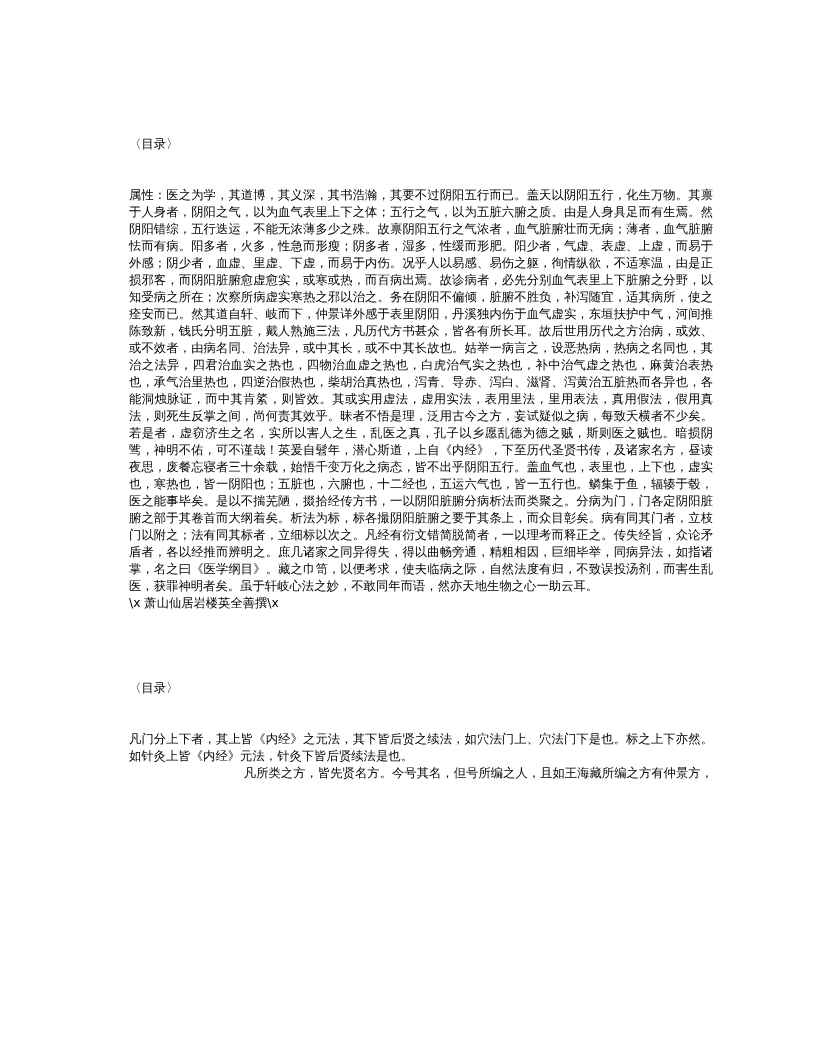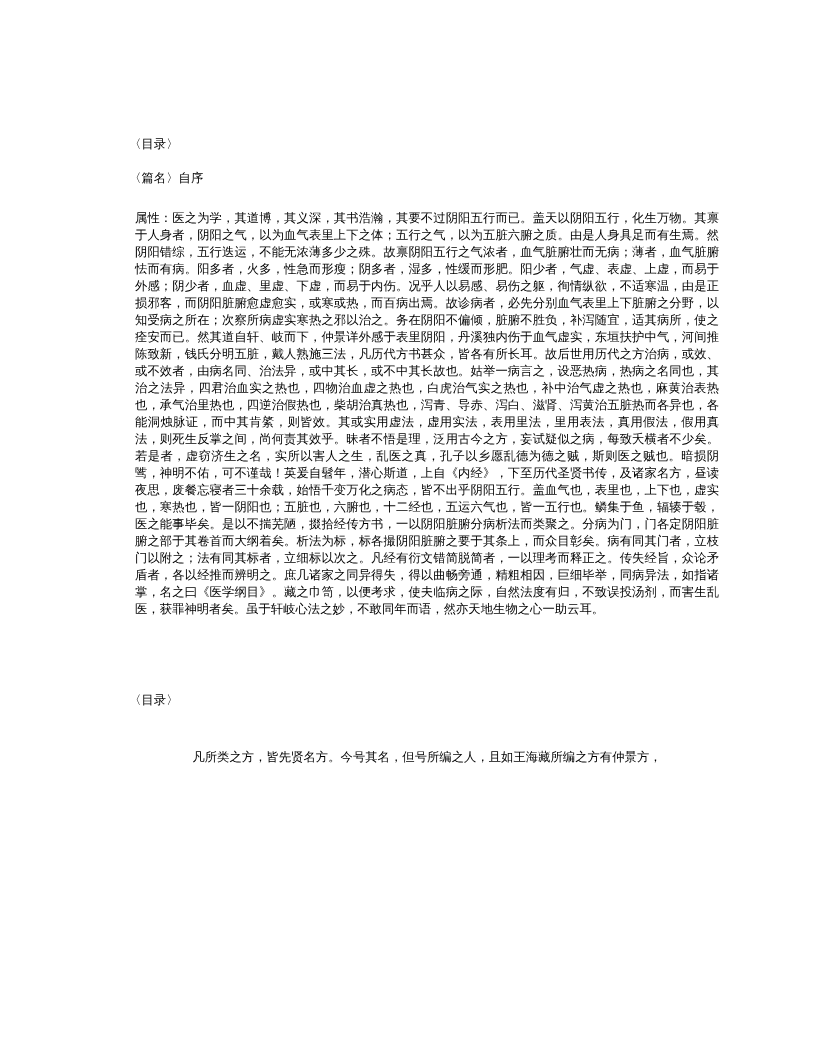--- a/index.html
+++ b/index.html
@@ -46,26 +46,26 @@
   }
 
   
   .body-text {
     font-size: 12.3px;
     line-height: 17px;
     text-align: justify;
     text-justify: inter-character;
     letter-spacing: 0.05px;
     word-break: break-all;
-    margin: 6px;
+    margin: 0;
     width: 584px;
   }
 
   .body-text.no-justify {
-    text-align: center;
+    text-align: right;
   }
 
   .sig-line {
     font-size: 12.3px;
     line-height: 17px;
     text-align: left;
     margin: 0;
     white-space: nowrap;
   }
 
@@ -77,37 +77,38 @@
 <body>
 
 <div class="page">
 
   <div class="section">
 
     <p class="meta-line">〈目录〉</p>
 
     <div class="meta-gap"></div>
 
-    <p class="meta-line">〈篇名〉自序</p>
 
     <div class="meta-gap"></div>
 
     <p class="body-text">属性：医之为学，其道博，其义深，其书浩瀚，其要不过阴阳五行而已。盖天以阴阳五行，化生万物。其禀于人身者，阴阳之气，以为血气表里上下之体；五行之气，以为五脏六腑之质。由是人身具足而有生焉。然阴阳错综，五行迭运，不能无浓薄多少之殊。故禀阴阳五行之气浓者，血气脏腑壮而无病；薄者，血气脏腑怯而有病。阳多者，火多，性急而形瘦；阴多者，湿多，性缓而形肥。阳少者，气虚、表虚、上虚，而易于外感；阴少者，血虚、里虚、下虚，而易于内伤。况乎人以易感、易伤之躯，徇情纵欲，不适寒温，由是正损邪客，而阴阳脏腑愈虚愈实，或寒或热，而百病出焉。故诊病者，必先分别血气表里上下脏腑之分野，以知受病之所在；次察所病虚实寒热之邪以治之。务在阴阳不偏倾，脏腑不胜负，补泻随宜，适其病所，使之痊安而已。然其道自轩、岐而下，仲景详外感于表里阴阳，丹溪独内伤于血气虚实，东垣扶护中气，河间推陈致新，钱氏分明五脏，戴人熟施三法，凡历代方书甚众，皆各有所长耳。故后世用历代之方治病，或效、或不效者，由病名同、治法异，或中其长，或不中其长故也。姑举一病言之，设恶热病，热病之名同也，其治之法异，四君治血实之热也，四物治血虚之热也，白虎治气实之热也，补中治气虚之热也，麻黄治表热也，承气治里热也，四逆治假热也，柴胡治真热也，泻青、导赤、泻白、滋肾、泻黄治五脏热而各异也，各能洞烛脉证，而中其肯綮，则皆效。其或实用虚法，虚用实法，表用里法，里用表法，真用假法，假用真法，则死生反掌之间，尚何责其效乎。昧者不悟是理，泛用古今之方，妄试疑似之病，每致夭横者不少矣。若是者，虚窃济生之名，实所以害人之生，乱医之真，孔子以乡愿乱德为德之贼，斯则医之贼也。暗损阴骘，神明不佑，可不谨哉！英爰自髫年，潜心斯道，上自《内经》，下至历代圣贤书传，及诸家名方，昼读夜思，废餐忘寝者三十余载，始悟千变万化之病态，皆不出乎阴阳五行。盖血气也，表里也，上下也，虚实也，寒热也，皆一阴阳也；五脏也，六腑也，十二经也，五运六气也，皆一五行也。鳞集于鱼，辐辏于毂，医之能事毕矣。是以不揣芜陋，掇拾经传方书，一以阴阳脏腑分病析法而类聚之。分病为门，门各定阴阳脏腑之部于其卷首而大纲着矣。析法为标，标各撮阴阳脏腑之要于其条上，而众目彰矣。病有同其门者，立枝门以附之；法有同其标者，立细标以次之。凡经有衍文错简脱简者，一以理考而释正之。传失经旨，众论矛盾者，各以经推而辨明之。庶几诸家之同异得失，得以曲畅旁通，精粗相因，巨细毕举，同病异法，如指诸掌，名之曰《医学纲目》。藏之巾笥，以便考求，使夫临病之际，自然法度有归，不致误投汤剂，而害生乱医，获罪神明者矣。虽于轩岐心法之妙，不敢同年而语，然亦天地生物之心一助云耳。</p>
 
+    <p class="sig-line">\x 萧山仙居岩楼英全善撰\x</p>
   </div>
 
   <div class="section-gap"></div>
 
   <div class="section">
 
     <p class="meta-line">〈目录〉</p>
 
     <div class="meta-gap"></div>
 
 
     <div class="meta-gap"></div>
 
 
+    <p class="body-text">凡门分上下者，其上皆《内经》之元法，其下皆后贤之续法，如穴法门上、穴法门下是也。标之上下亦然。如针灸上皆《内经》元法，针灸下皆后贤续法是也。</p>
 
     <p class="body-text no-justify">凡所类之方，皆先贤名方。今号其名，但号所编之人，且如王海藏所编之方有仲景方，</p>
   </div>
 
 </div>
 
 </body></html>

